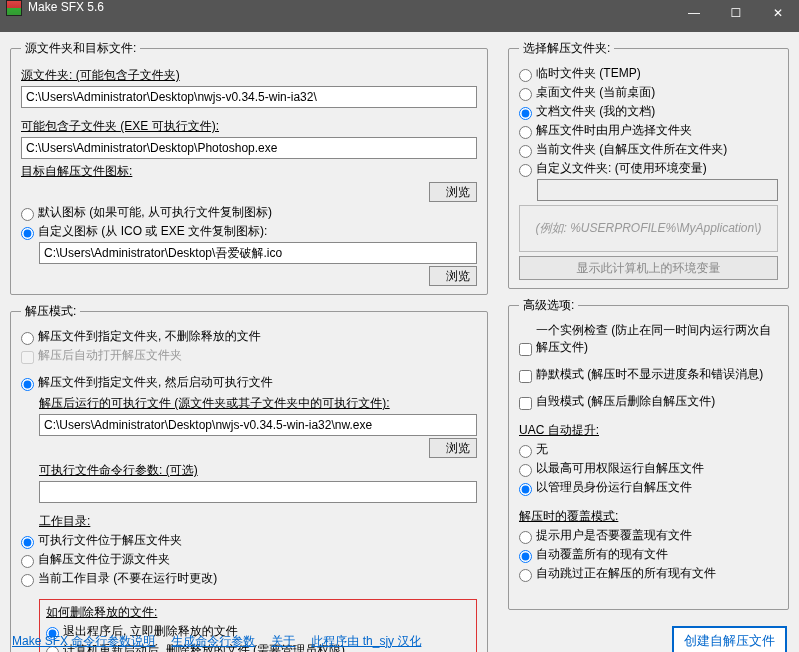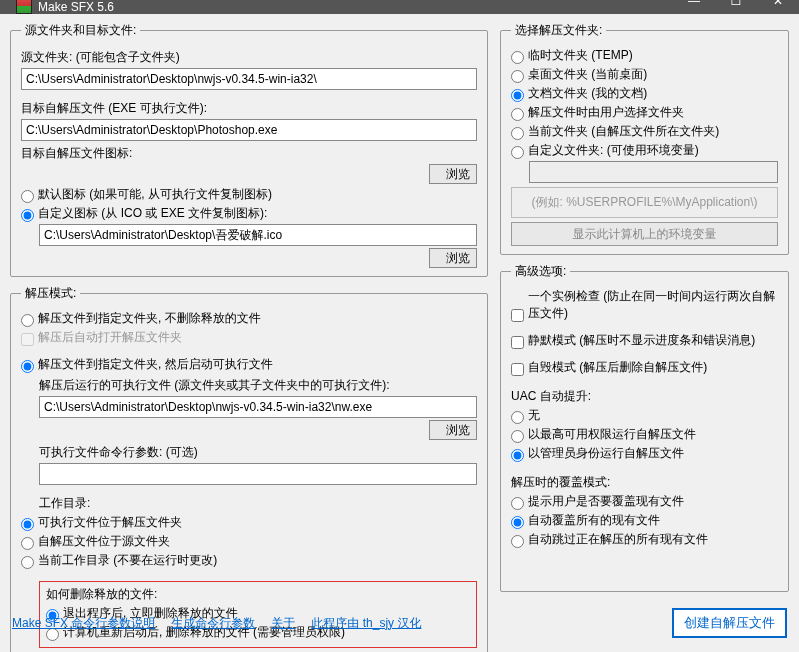--- a/index.html
+++ b/index.html
@@ -1,36 +1,36 @@
 <!DOCTYPE html>
 <html><head>
 <meta charset="utf-8">
 <style>
 * { box-sizing: border-box; margin: 0; padding: 0; }
 body { font-family: "Microsoft YaHei", "Segoe UI", sans-serif; font-size: 12px; background: #f0f0f0; width: 799px; height: 652px; overflow: hidden; }
-.titlebar { background: #555; color: #fff; height: 14px; display: flex; align-items: flex-end; padding-left: 16px; }
+.titlebar { background: #555; color: #fff; height: 32px; display: flex; align-items: flex-start; padding-left: 6px; }
 .titlebar .icon { width: 16px; height: 16px; background: linear-gradient(180deg,#d44,#c33 50%,#3a3 50%,#393); margin-right: 6px; border:1px solid #222;}
 .titlebar .title { flex: 1; font-size: 12px; }
 .titlebar .btn { width: 42px; height: 26px; display:flex;align-items:center;justify-content:center; color:#fff;}
-.content { display: flex; padding: 8px 10px 4px 10px; gap: 12px; height: 590px;}
+.content { display: flex; padding: 8px 10px 4px 10px; gap: 20px; height: 590px;}
 .col-left { flex: 0 0 478px; display:flex;flex-direction:column;}
 .col-right { flex: 1; display:flex;flex-direction:column;}
 fieldset { border: 1px solid #999; border-radius: 2px; padding: 6px 10px 8px 10px; margin-bottom: 8px; }
 legend { padding: 0 4px; font-size: 12px; }
-.label { margin: 4px 0 2px 0; display:block;}
+.label { margin: 4px 0 2px 0; display:block;text-decoration:underline;}
 .sub { margin-left: 18px; }
 input[type=text] { width: 100%; height: 22px; border: 1px solid #888; padding: 0 4px; font-size: 12px; font-family: inherit; background:#fff;}
 input[type=text].grey { background:#eee; color:#888;}
 button.browse { width: 48px; height: 20px; border:1px solid #888; background:#e8e8e8; font-size:12px; font-family:inherit;padding-left:10px;}
 .browse-row { display:flex; justify-content:flex-end; margin-top:2px;}
 .radio-row, .check-row { display:flex; align-items:flex-end; gap:4px; margin: 2px 0; }
 .radio-row input, .check-row input { margin-top:2px; flex-shrink:0;}
 .disabled { color:#999;}
 .redbox { border:1px solid #d33; padding:4px 6px; margin-top:4px;}
-.envbox { border:1px solid #bbb; background:#eee; color:#999; padding:6px; margin:4px 0;text-align:center;}
+.envbox { border:1px solid #bbb; background:#eee; color:#999; padding:14px; margin:4px 0;text-align:center;font-style:italic;}
 button.wide { width:100%; height:24px; border:1px solid #999; background:#e8e8e8; color:#888; font-size:12px;font-family:inherit;}
 .footer { display:flex; align-items:center; gap:16px; padding:4px 12px 6px 12px; border-top:none;}
 .footer a { color:#0066cc; text-decoration:underline; font-size:12px;}
 .footer .spacer{flex:1;}
 button.create { border:2px solid #0066cc; background:#fff; color:#0066cc; font-weight:normal; padding:4px 10px; font-size:13px;font-family:inherit;}
 .spacer-v{height:6px;}
 </style>
 </head>
 <body>
 
@@ -42,21 +42,21 @@
   <div class="btn close">✕</div>
 </div>
 
 <div class="content">
   <div class="col-left">
     <fieldset>
       <legend>源文件夹和目标文件:</legend>
       <span class="label">源文件夹: (可能包含子文件夹)</span>
       <input type="text" value="C:\Users\Administrator\Desktop\nwjs-v0.34.5-win-ia32\" style="">
       <div class="spacer-v"></div>
-      <span class="label">目标自解压文件 (EXE 可执行文件):</span>
+      <span class="label">可能包含子文件夹 (EXE 可执行文件):</span>
       <input type="text" value="C:\Users\Administrator\Desktop\Photoshop.exe" style="">
       <span class="label">
         <span>目标自解压文件图标:</span>
       </span>
       <div class="browse-row">
           <button class="browse">浏览</button>
         </div>
       <div class="radio-row sub">
           <input type="radio" name="ico" style="">
           <span>默认图标 (如果可能, 从可执行文件复制图标)</span>

